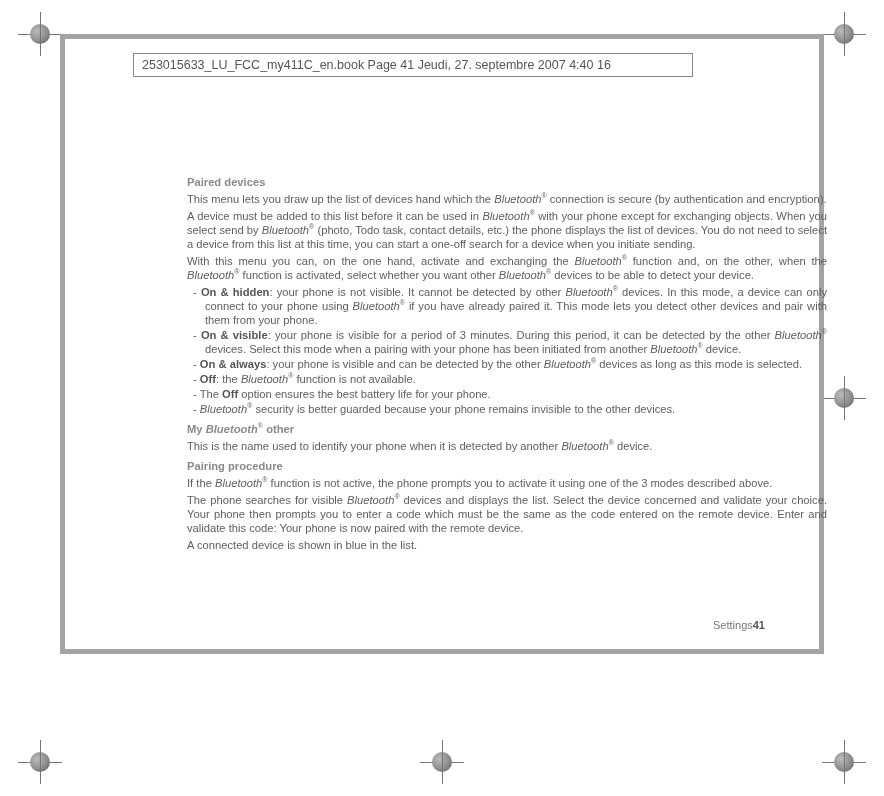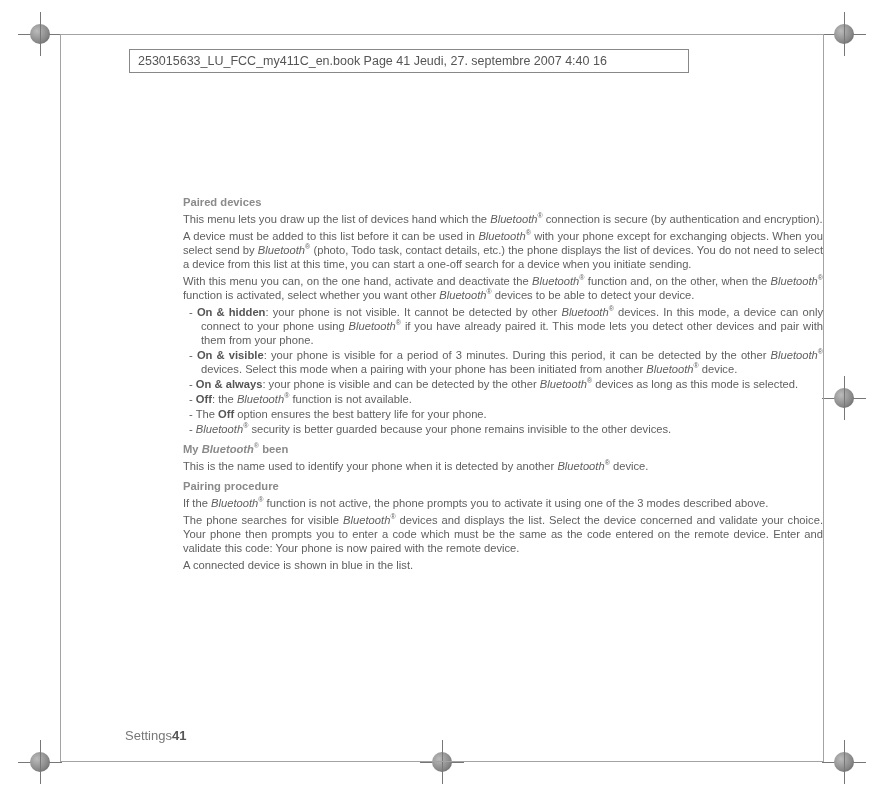--- a/index.html
+++ b/index.html
@@ -37,43 +37,42 @@
     .cm-br { bottom: 12px; right: 18px; }
     .cm-tr { top: 12px; right: 18px; }
     .cm-mr { top: 376px; right: 18px; }
 
     
     .page-frame {
       position: absolute;
       top: 34px;
       left: 60px;
       width: 764px;
-      height: 728px;
-      border: 1px solid #a3a3a3;
+      height: 620px;
+      border: 5px solid #a3a3a3;
     }
     .header-box {
       position: absolute;
       top: 14px;
       left: 68px;
       width: 560px;
       border: 1px solid #888;
       padding: 4px 8px;
       font-size: 12.5px;
       color: #555;
       background: #fff;
     }
     .content {
       position: absolute;
       top: 130px;
       left: 122px;
       width: 640px;
       font-size: 11.2px;
       line-height: 1.25;
       color: #606060;
-      margin-top: 24px;
     }
     .content p { margin-bottom: 3px; text-align: justify; }
     .section-head {
       font-weight: bold;
       color: #8a8a8a;
       margin-top: 6px;
       margin-bottom: 0;
       font-size: 11.2px;
     }
     ul.dash { list-style: none; padding-left: 0; }
@@ -85,24 +84,24 @@
     }
     ul.dash li::before { content: '-  '; }
     b { font-weight: bold; color: #555; }
     i { font-style: italic; }
     sup { font-size: 7px; vertical-align: super; }
     .footer {
       position: absolute;
       bottom: 18px;
       left: 64px;
       width: 636px;
-      font-size: 13px;
+      font-size: 11px;
       color: #777;
       display: flex;
-      justify-content: flex-start;
+      justify-content: flex-end;
     }
     .footer .pg { font-weight: bold; color: #555; }
   </style>
 </head>
 <body>
 
 <div class="crop-mark cm-tl">
     <div class="disk"></div>
   </div>
 <div class="crop-mark cm-tr">
@@ -125,35 +124,35 @@
   <div class="header-box">
     <span>253015633_LU_FCC_my411C_en.book  Page 41  Jeudi, 27. septembre 2007  4:40 16</span>
   </div>
 
   <div class="content">
 
     <p class="section-head">Paired devices</p>
     <p><span>This menu lets you draw up the list of devices hand which the </span><i>Bluetooth</i><sup>®</sup><span> connection is secure (by authentication and encryption).</span></p>
     <p><span>A device must be added to this list before it can be used in </span><i>Bluetooth</i><sup>®</sup><span> with your phone except for exchanging objects. When you select send by </span><i>Bluetooth</i><sup>®</sup><span> (photo, Todo task, contact details, etc.) the phone displays the list of devices. You do not need to select a device from this list at this time, you can start a one-off search for a device when you initiate sending.</span></p>
 
-    <p><span>With this menu you can, on the one hand, activate and deactivate the </span><i>Bluetooth</i><sup>®</sup><span> function and, on the other, when the </span><i>Bluetooth</i><sup>®</sup><span> function is activated, select whether you want other </span><i>Bluetooth</i><sup>®</sup><span> devices to be able to detect your device.</span></p>
+    <p><span>With this menu you can, on the one hand, activate and exchanging the </span><i>Bluetooth</i><sup>®</sup><span> function and, on the other, when the </span><i>Bluetooth</i><sup>®</sup><span> function is activated, select whether you want other </span><i>Bluetooth</i><sup>®</sup><span> devices to be able to detect your device.</span></p>
 
     <ul class="dash">
       <li><b>On &amp; hidden</b><span>: your phone is not visible. It cannot be detected by other </span><i>Bluetooth</i><sup>®</sup><span> devices. In this mode, a device can only connect to your phone using </span><i>Bluetooth</i><sup>®</sup><span> if you have already paired it. This mode lets you detect other devices and pair with them from your phone.</span></li>
       <li><b>On &amp; visible</b><span>: your phone is visible for a period of 3 minutes. During this period, it can be detected by the other </span><i>Bluetooth</i><sup>®</sup><span> devices. Select this mode when a pairing with your phone has been initiated from another </span><i>Bluetooth</i><sup>®</sup><span> device.</span></li>
       <li><b>On &amp; always</b><span>: your phone is visible and can be detected by the other </span><i>Bluetooth</i><sup>®</sup><span> devices as long as this mode is selected.</span></li>
       <li><b>Off</b><span>: the </span><i>Bluetooth</i><sup>®</sup><span> function is not available.</span></li>
     </ul>
 
     <ul class="dash">
       <li><span>The </span><b>Off</b><span> option ensures the best battery life for your phone.</span></li>
       <li><i>Bluetooth</i><sup>®</sup><span> security is better guarded because your phone remains invisible to the other devices.</span></li>
     </ul>
 
-    <p class="section-head"><span>My </span><i>Bluetooth</i><sup>®</sup><span> been</span></p>
+    <p class="section-head"><span>My </span><i>Bluetooth</i><sup>®</sup><span> other</span></p>
     <p><span>This is the name used to identify your phone when it is detected by another </span><i>Bluetooth</i><sup>®</sup><span> device.</span></p>
 
     <p class="section-head">Pairing procedure</p>
     <p><span>If the </span><i>Bluetooth</i><sup>®</sup><span> function is not active, the phone prompts you to activate it using one of the 3 modes described above.</span></p>
     <p><span>The phone searches for visible </span><i>Bluetooth</i><sup>®</sup><span> devices and displays the list. Select the device concerned and validate your choice. Your phone then prompts you to enter a code which must be the same as the code entered on the remote device. Enter and validate this code: Your phone is now paired with the remote device.</span></p>
     <p>A connected device is shown in blue in the list.</p>
   </div>
 
   <div class="footer">
     <span>Settings</span>

